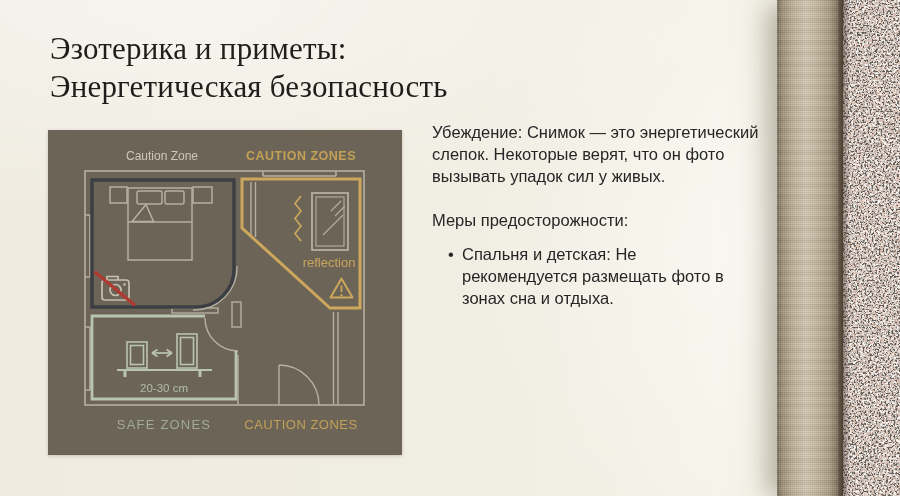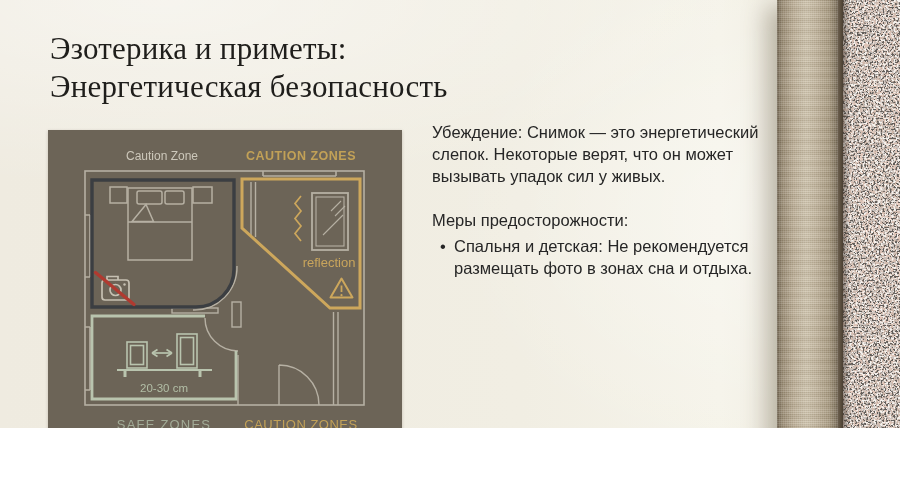--- a/index.html
+++ b/index.html
@@ -1,17 +1,17 @@
 <!DOCTYPE html>
 <html><head>
 <meta charset="utf-8">
 <style>
   html,body{margin:0;padding:0;}
   .slide{
-    position:relative; width:900px; height:428px; overflow:hidden;
+    position:relative; width:900px; height:496px; overflow:hidden;
     background:
       radial-gradient(120% 80% at 18% 0%, rgba(255,255,255,0.45), rgba(255,255,255,0) 55%),
       radial-gradient(60% 100% at 86% 50%, rgba(255,255,255,0.35), rgba(255,255,255,0) 60%),
       linear-gradient(90deg,#efebe0 0%,#f1eee3 58%,#f5f3e9 80%,#e9e5d8 100%);
     font-family:"Liberation Sans","DejaVu Sans",sans-serif;
   }
   .title{
     position:absolute; left:50px; top:30px; width:600px;
     font-family:"Liberation Serif","DejaVu Serif",serif;
     font-size:31px; line-height:38px; color:#1f1e1b; letter-spacing:0.2px;
@@ -21,21 +21,21 @@
     background:#6c6457; box-shadow:0 1px 3px rgba(70,60,40,0.25);text-align:center;
   }
   .panel svg{display:block;}
   .plan-label{font-family:"Liberation Sans","DejaVu Sans",sans-serif;}
   .text-col{
     position:absolute; left:432px; top:121px; width:330px;
     font-size:16.5px; line-height:22px; color:#262626;
   }
   .text-col p{margin:0;}
   .text-col .gap{height:22px;}
-  ul.precautions{list-style:none; margin:4px; padding:0;}
+  ul.precautions{list-style:none; margin:12px; padding:0;}
   ul.precautions li{position:relative; padding-left:18px;}
   ul.precautions li::before{content:"•"; position:absolute; left:4px; top:0;}
   .linen{
     position:absolute; left:777px; top:0; width:61px; height:502px;
     background:
       repeating-linear-gradient(90deg, rgba(255,255,255,0.10) 0 1px, rgba(0,0,0,0) 1px 2px),
       repeating-linear-gradient(0deg, rgba(255,255,255,0.08) 0 1px, rgba(62,52,36,0.09) 1px 2px),
       repeating-linear-gradient(0deg, rgba(255,255,255,0.04) 0 6px, rgba(90,78,58,0.05) 6px 11px),
       linear-gradient(90deg,#6f6350 0%,#988a72 9%,#bcae96 28%,#cdc2ab 48%,#c2b59d 63%,#a7997f 85%,#837660 96%,#6d6150 100%);
     box-shadow:-16px 0 24px -6px rgba(95,82,58,0.40);
@@ -139,21 +139,21 @@
       <text class="plan-label" x="114" y="30" text-anchor="middle" font-size="12" fill="#cdc8bb">Caution Zone</text>
       <text class="plan-label" x="253" y="30" text-anchor="middle" font-size="12.5" font-weight="600" letter-spacing="0.5" fill="#c2a157">CAUTION ZONES</text>
       <text class="plan-label" x="281" y="136.5" text-anchor="middle" font-size="13" fill="#c9a55c">reflection</text>
       <text class="plan-label" x="116" y="262" text-anchor="middle" font-size="11.5" fill="#b3bfa7">20-30 cm</text>
       <text class="plan-label" x="116" y="299" text-anchor="middle" font-size="13" letter-spacing="1.2" fill="#a2ab97">SAFE ZONES</text>
       <text class="plan-label" x="253" y="299" text-anchor="middle" font-size="13" letter-spacing="0.5" fill="#c2a157">CAUTION ZONES</text>
     </svg>
   </div>
 
   <div class="text-col">
-    <p>Убеждение: Снимок — это энергетический слепок. Некоторые верят, что он может вызывать упадок сил у живых.</p>
+    <p>Убеждение: Снимок — это энергетический слепок. Некоторые верят, что он фото вызывать упадок сил у живых.</p>
     <div class="gap"></div>
     <p>Меры предосторожности:</p>
     <ul class="precautions">
       <li>Спальня и детская: Не рекомендуется размещать фото в зонах сна и отдыха.</li>
     </ul>
   </div>
 
   <div class="linen"></div>
   <div class="seam"></div>
 

